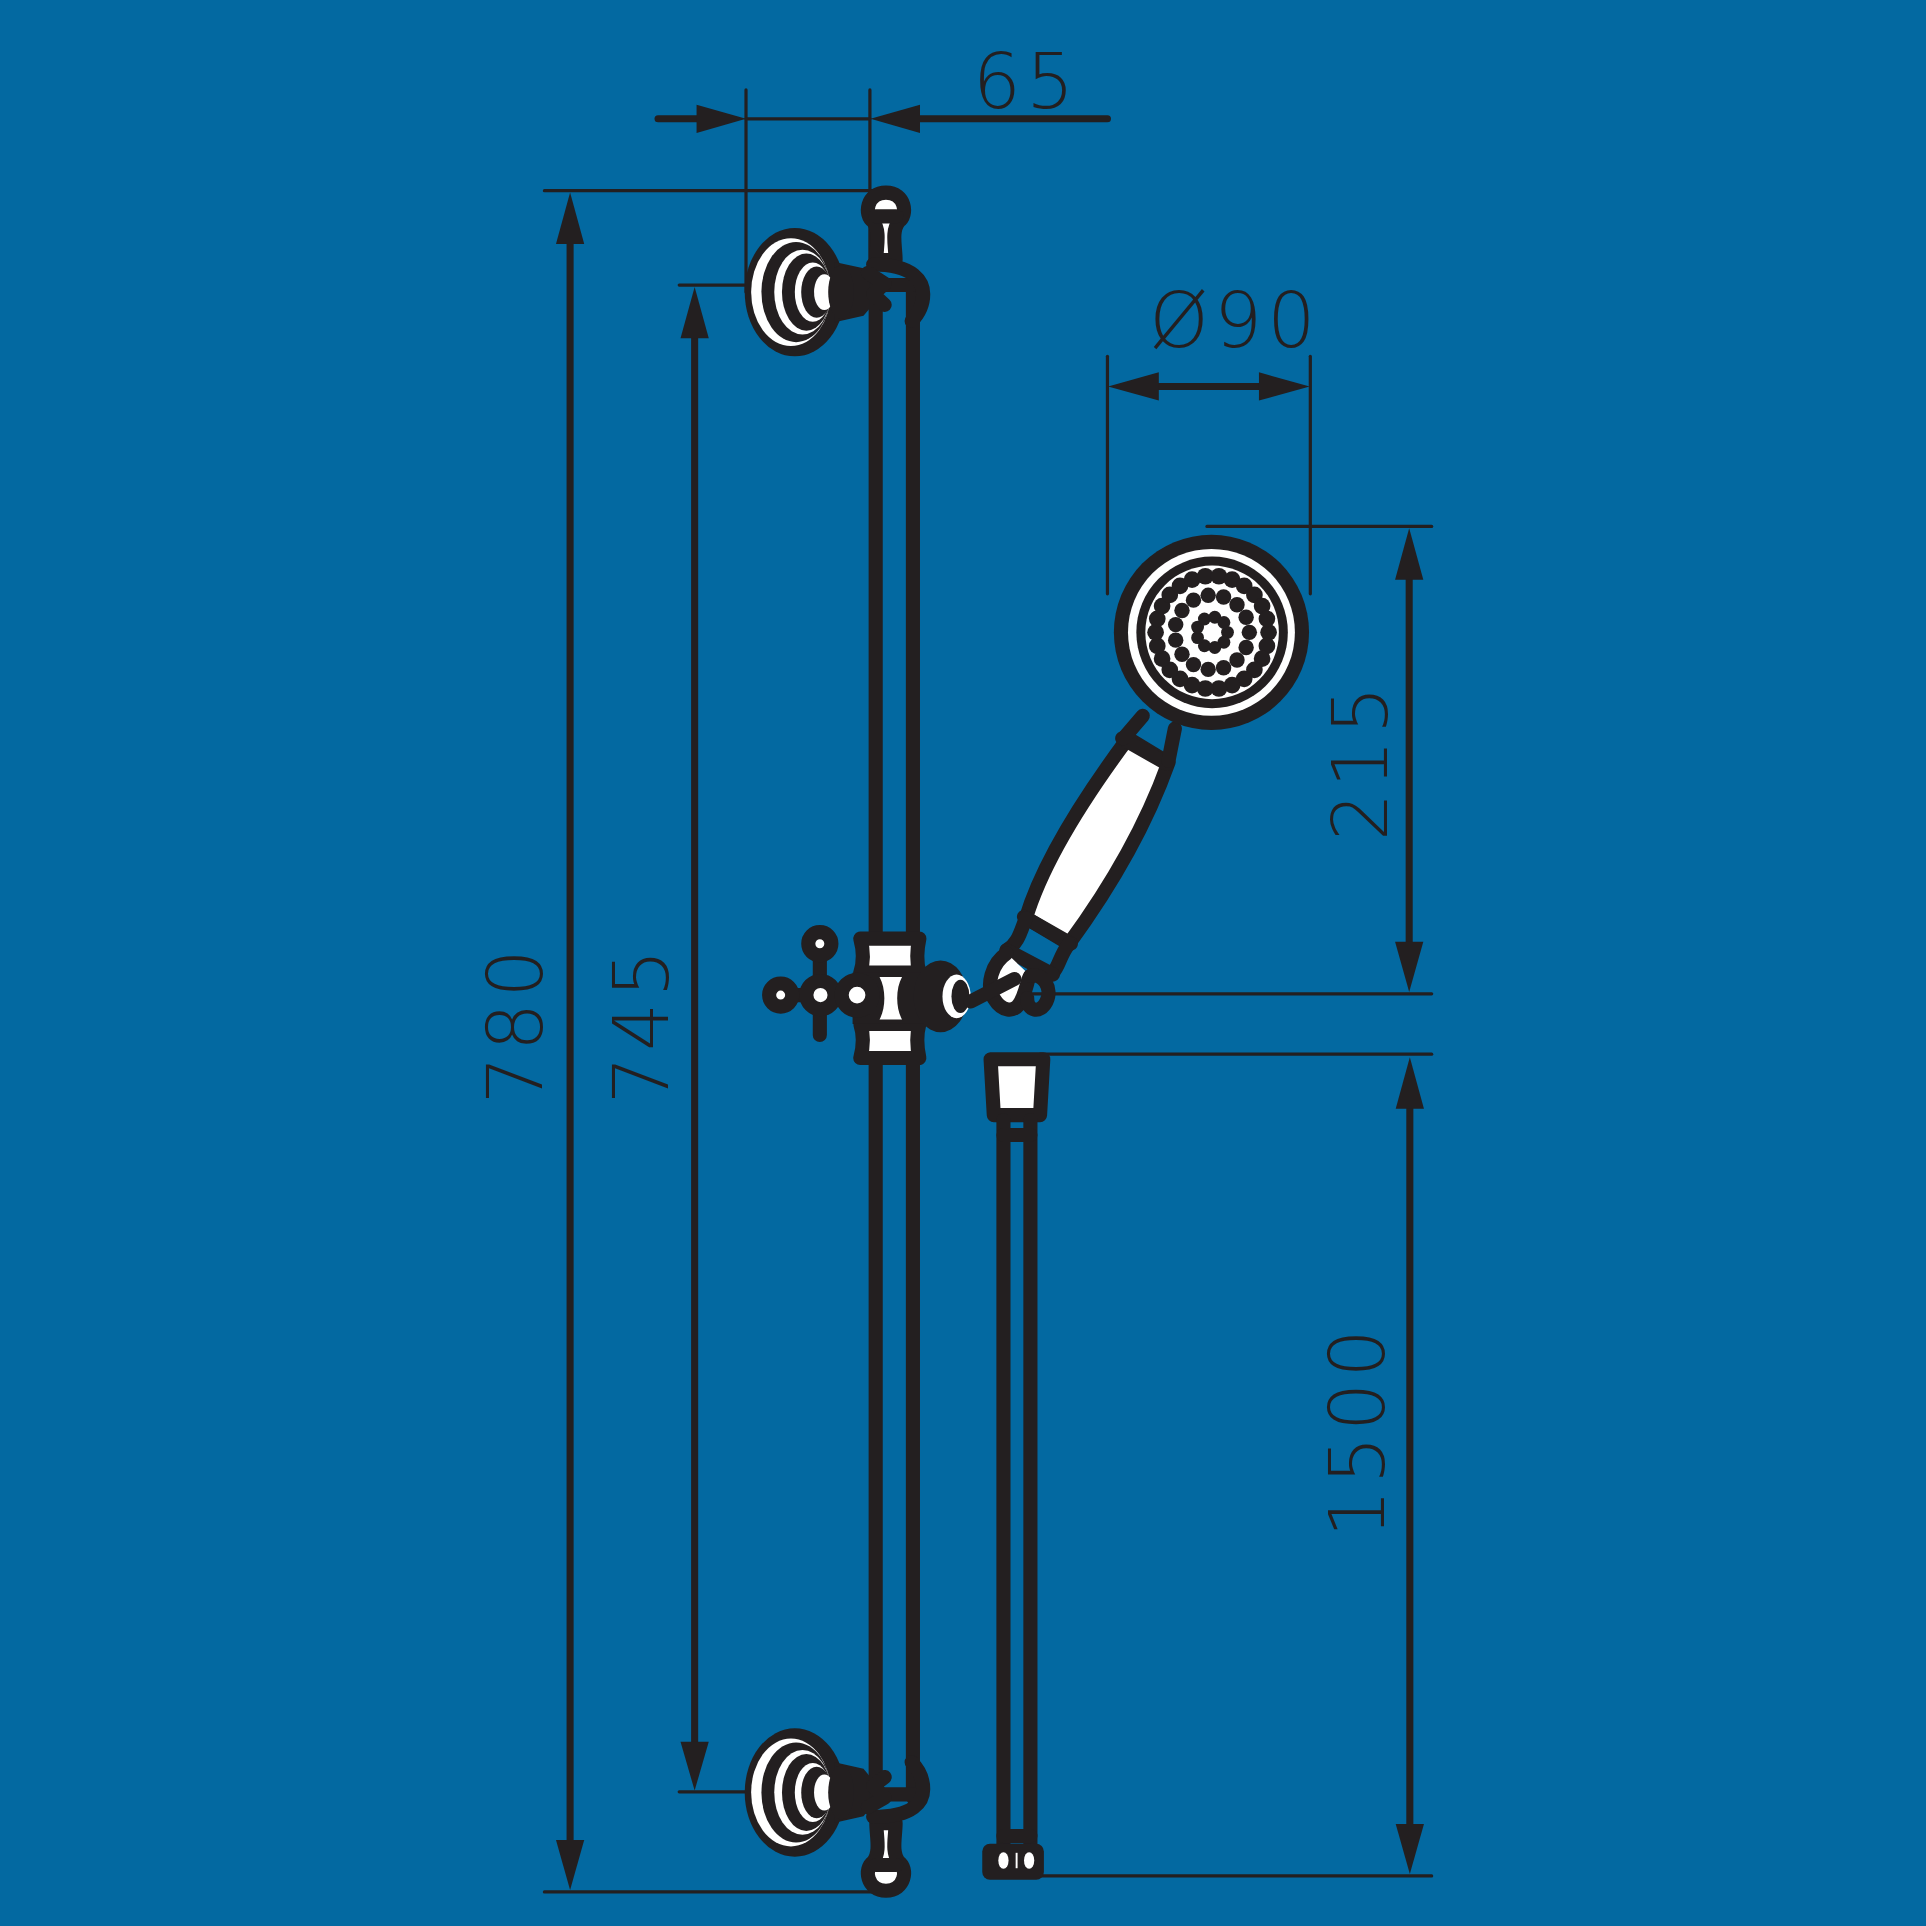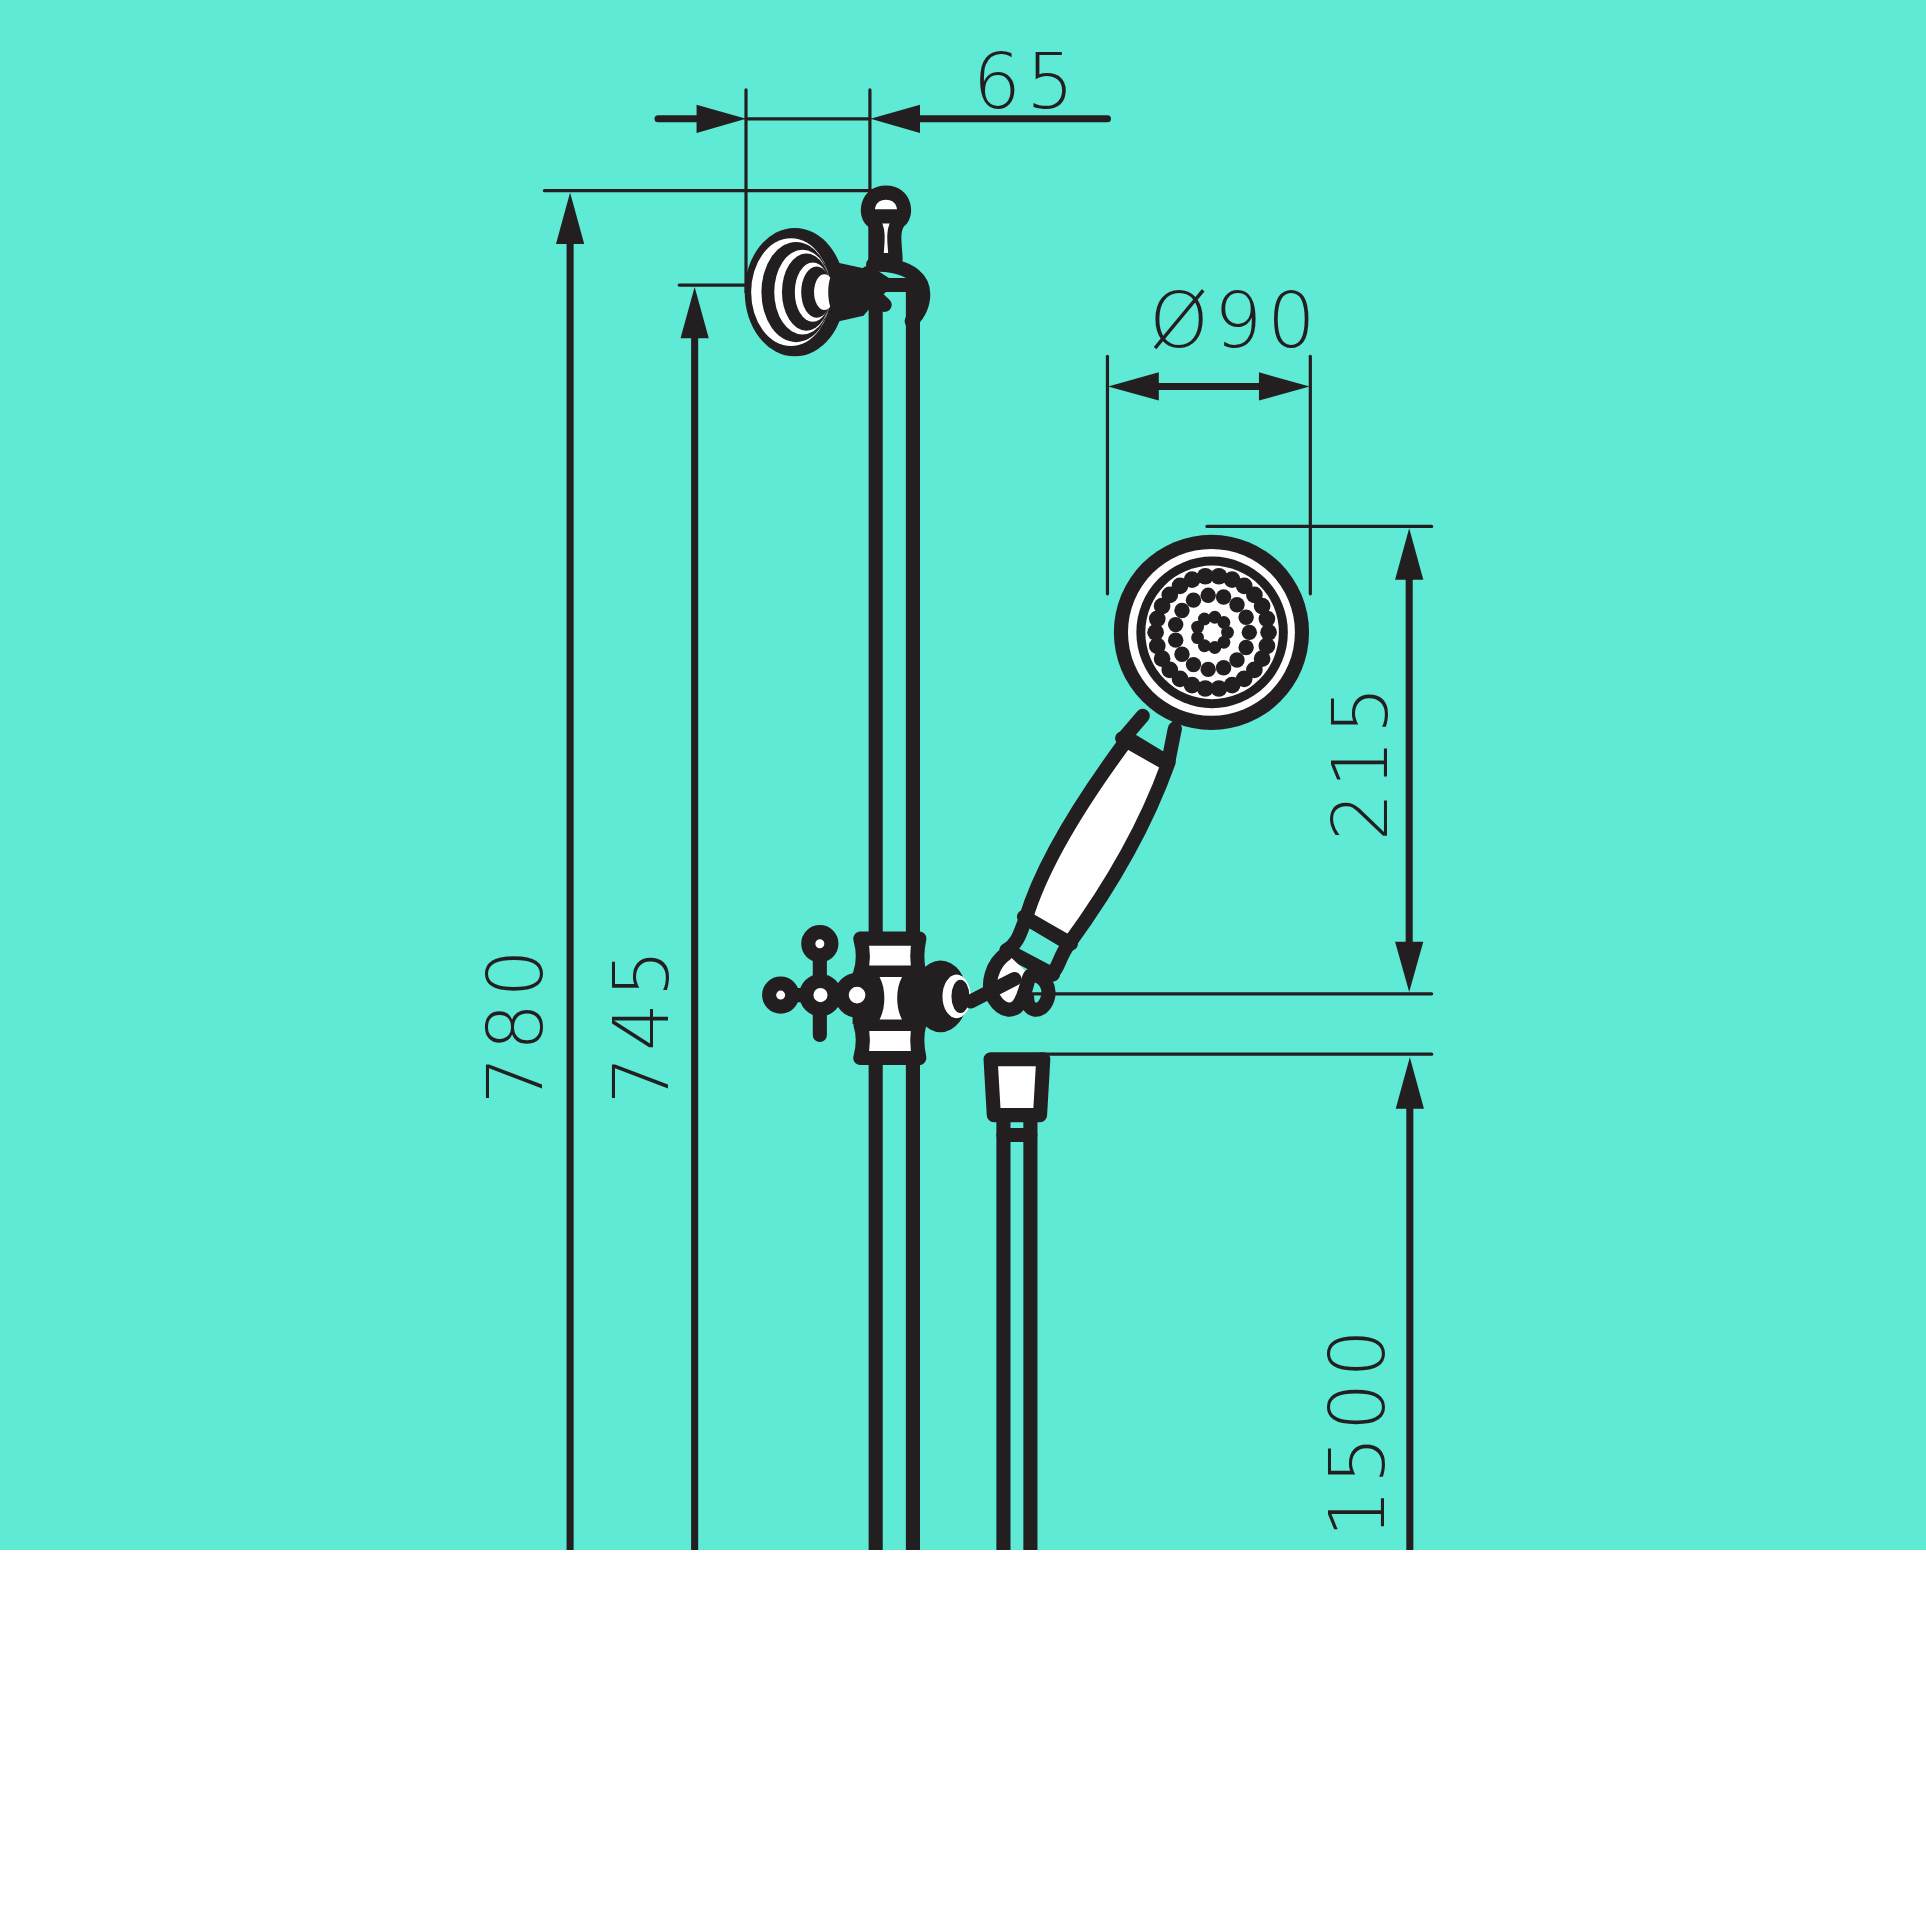--- a/index.html
+++ b/index.html
@@ -1,16 +1,16 @@
 <!DOCTYPE html>
 <html style="font-size:10.3px"><head>
 <meta charset="utf-8">
 <style>
   html, body { margin: 0; padding: 0; background: #ffffff; }
-  #canvas { position: relative; width: 1926px; height: 1550px; background: #5eead4; overflow: hidden; }
+  #canvas { position: relative; width: 1926px; height: 1926px; background: #0369a1; overflow: hidden; }
   svg { position: absolute; left: 0; top: 0; }
   .dim-text {
     font-family: "DejaVu Sans", sans-serif;
     font-size: 118px;
     fill: #231f20;
     font-weight: 300;
     letter-spacing: 8px;
   }
   .thin { stroke: #231f20; stroke-width: 5; fill: none; stroke-linecap: round; }
   .dimline { stroke: #231f20; stroke-width: 11; fill: none; stroke-linecap: round; }

